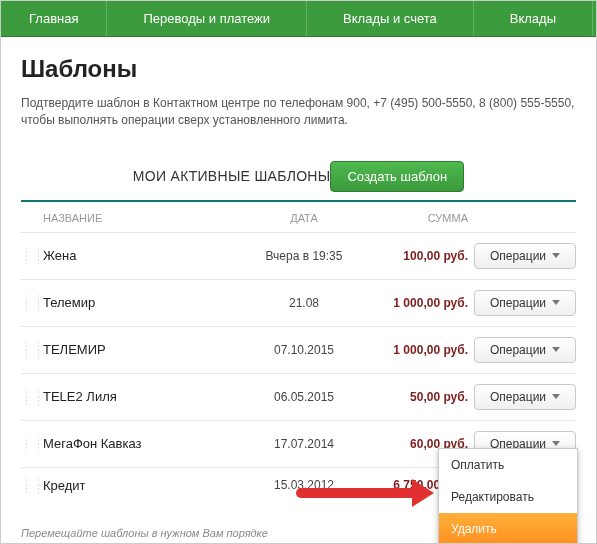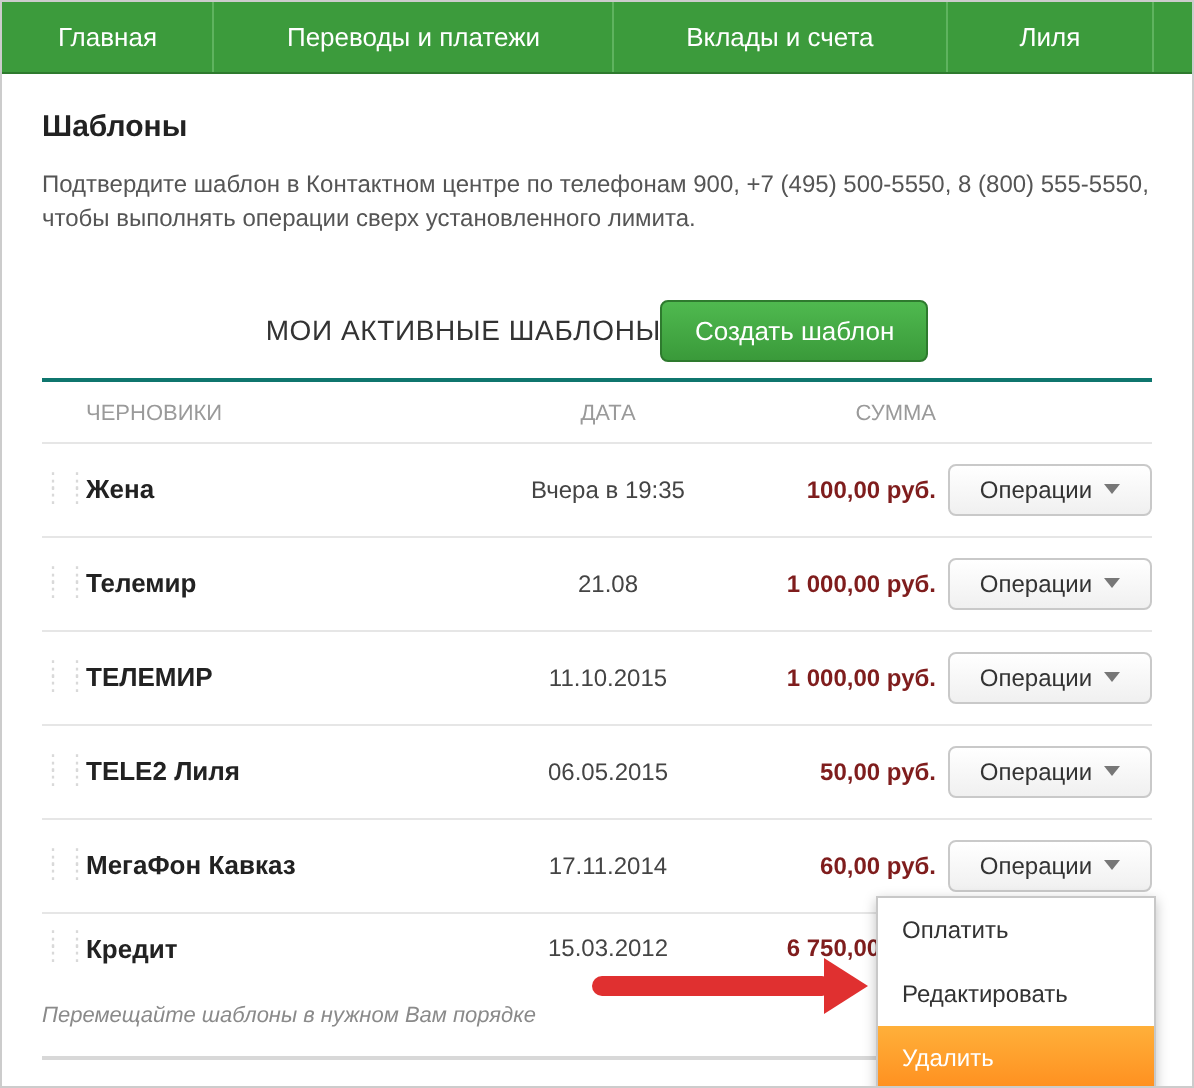--- a/index.html
+++ b/index.html
@@ -3,73 +3,73 @@
 <meta charset="utf-8">
 <style>
   *{box-sizing:border-box;margin:0;padding:0}
   body{font-family:Arial,Helvetica,sans-serif;font-size:13px;color:#333;background:#fff}
   .page{width:597px;height:544px;border:1px solid #ccc;position:relative;overflow:hidden}
   .nav{display:flex;background:#3c9b3c;border-bottom:1px solid #2e7a2e}
   .nav-item{padding:10px 36px;color:#fff;font-size:13px;border-right:1px solid #5fb35f;cursor:pointer;white-space:nowrap}
   .nav-item:last-child{border-right:none}
   .nav-item:first-child{padding-left:28px;padding-right:28px}
   .content{padding:18px 20px 0 20px}
-  h1{font-size:15px;font-weight:bold;color:#222;margin-bottom:12px}
+  h1{font-size:24px;font-weight:bold;color:#222;margin-bottom:12px}
   .info{font-size:12px;color:#555;line-height:1.45;margin-bottom:31px}
   .section-head{display:flex;align-items:center;justify-content:center;border-bottom:2px solid #0f766e;padding-bottom:8px;margin-bottom:0}
   .section-title{font-size:14px;color:#333;letter-spacing:.3px}
   .btn-green{background:linear-gradient(#4fb94f,#3a9a3a);color:#fff;border:1px solid #2e7a2e;border-radius:4px;padding:7px 16px;font-size:13px;cursor:pointer}
   .table-head{display:flex;padding:10px 0 8px 0;background:#fff}
   .th{font-size:11px;color:#9a9a9a}
   .col-drag{width:22px;flex:none}
   .col-name{flex:1}
   .col-date{width:110px;text-align:center}
   .col-sum{width:115px;text-align:right;padding-right:6px}
   .col-ops{width:102px;flex:none}
   .row{display:flex;align-items:center;border-top:1px solid #e6e6e6;padding:10px 0;position:relative}
   .drag{width:22px;flex:none;color:#d9d9d9;font-size:11px;line-height:7px;letter-spacing:1px;cursor:move}
-  .name{flex:1;font-size:13px;font-weight:bold;color:#222}
+  .name{flex:1;font-size:13px;font-weight:normal;color:#222}
   .date{width:110px;text-align:center;font-size:12px;color:#444}
   .sum{width:115px;text-align:right;font-size:12px;font-weight:bold;color:#7f1d1d;padding-right:6px}
   .ops{width:102px;flex:none}
   .ops-btn{display:flex;align-items:center;justify-content:center;gap:6px;width:100%;padding:5px 0;border:1px solid #c9c9c9;border-radius:4px;background:linear-gradient(#fff,#f0f0f0);font-size:12px;color:#333;cursor:pointer}
   .caret{width:0;height:0;border-left:4px solid transparent;border-right:4px solid transparent;border-top:5px solid #777}
-  .hint{font-size:11px;font-style:italic;color:#8a8a8a;margin:10px 0 14px 0}
+  .hint{font-size:11px;font-style:italic;color:#8a8a8a;margin:24px 0 14px 0}
   .section2-title{font-size:14px;color:#333;letter-spacing:.3px;border-top:2px solid #d8d8d8;padding-top:10px}
   .dropdown{position:absolute;right:18px;top:447px;width:140px;background:#fff;border:1px solid #c8c8c8;box-shadow:0 2px 6px rgba(0,0,0,.25);z-index:5}
   .dd-item{padding:9px 12px;font-size:12px;color:#333;cursor:pointer}
   .dd-item.danger{background:linear-gradient(#ffb03a,#ff8f1f);color:#fff}
   .arrow{position:absolute;left:295px;top:487px;z-index:6}
   .arrow-line{width:120px;height:10px;background:#e03030;border-radius:5px;position:relative}
   .arrow-head{position:absolute;right:-18px;top:-9px;width:0;height:0;border-top:14px solid transparent;border-bottom:14px solid transparent;border-left:22px solid #e03030}
 </style>
 </head>
 <body>
 
 <div class="page">
   <div class="nav">
     <div class="nav-item">Главная</div>
     <div class="nav-item">Переводы и платежи</div>
     <div class="nav-item">Вклады и счета</div>
-    <div class="nav-item">Лиля</div>
+    <div class="nav-item">Вклады</div>
     <div class="nav-item">Кредиты</div>
   </div>
 
   <div class="content">
     <h1>Шаблоны</h1>
     <p class="info">Подтвердите шаблон в Контактном центре по телефонам 900, +7 (495) 500-5550, 8 (800) 555-5550, чтобы выполнять операции сверх установленного лимита.</p>
 
     <div class="section-head">
       <div class="section-title">МОИ АКТИВНЫЕ ШАБЛОНЫ</div>
       <button class="btn-green">Создать шаблон</button>
     </div>
 
     <div class="table-head">
       <div class="col-drag"></div>
-      <div class="th col-name">ЧЕРНОВИКИ</div>
+      <div class="th col-name">НАЗВАНИЕ</div>
       <div class="th col-date">ДАТА</div>
       <div class="th col-sum">СУММА</div>
       <div class="col-ops"></div>
     </div>
 
     <div id="rows">
         <div class="row">
           <div class="drag">⋮⋮<br>⋮⋮</div>
           <div class="name">Жена</div>
           <div class="date">Вчера в 19:35</div>
@@ -89,21 +89,21 @@
           <div class="ops">
             <button class="ops-btn">
               <span>Операции</span>
               <span class="caret"></span>
             </button>
           </div>
         </div>
         <div class="row">
           <div class="drag">⋮⋮<br>⋮⋮</div>
           <div class="name">ТЕЛЕМИР</div>
-          <div class="date">11.10.2015</div>
+          <div class="date">07.10.2015</div>
           <div class="sum">1 000,00 руб.</div>
           <div class="ops">
             <button class="ops-btn">
               <span>Операции</span>
               <span class="caret"></span>
             </button>
           </div>
         </div>
         <div class="row">
           <div class="drag">⋮⋮<br>⋮⋮</div>
@@ -113,21 +113,21 @@
           <div class="ops">
             <button class="ops-btn">
               <span>Операции</span>
               <span class="caret"></span>
             </button>
           </div>
         </div>
         <div class="row">
           <div class="drag">⋮⋮<br>⋮⋮</div>
           <div class="name">МегаФон Кавказ</div>
-          <div class="date">17.11.2014</div>
+          <div class="date">17.07.2014</div>
           <div class="sum">60,00 руб.</div>
           <div class="ops">
             <button class="ops-btn">
               <span>Операции</span>
               <span class="caret"></span>
             </button>
           </div>
         </div>
         <div class="row">
           <div class="drag">⋮⋮<br>⋮⋮</div>

